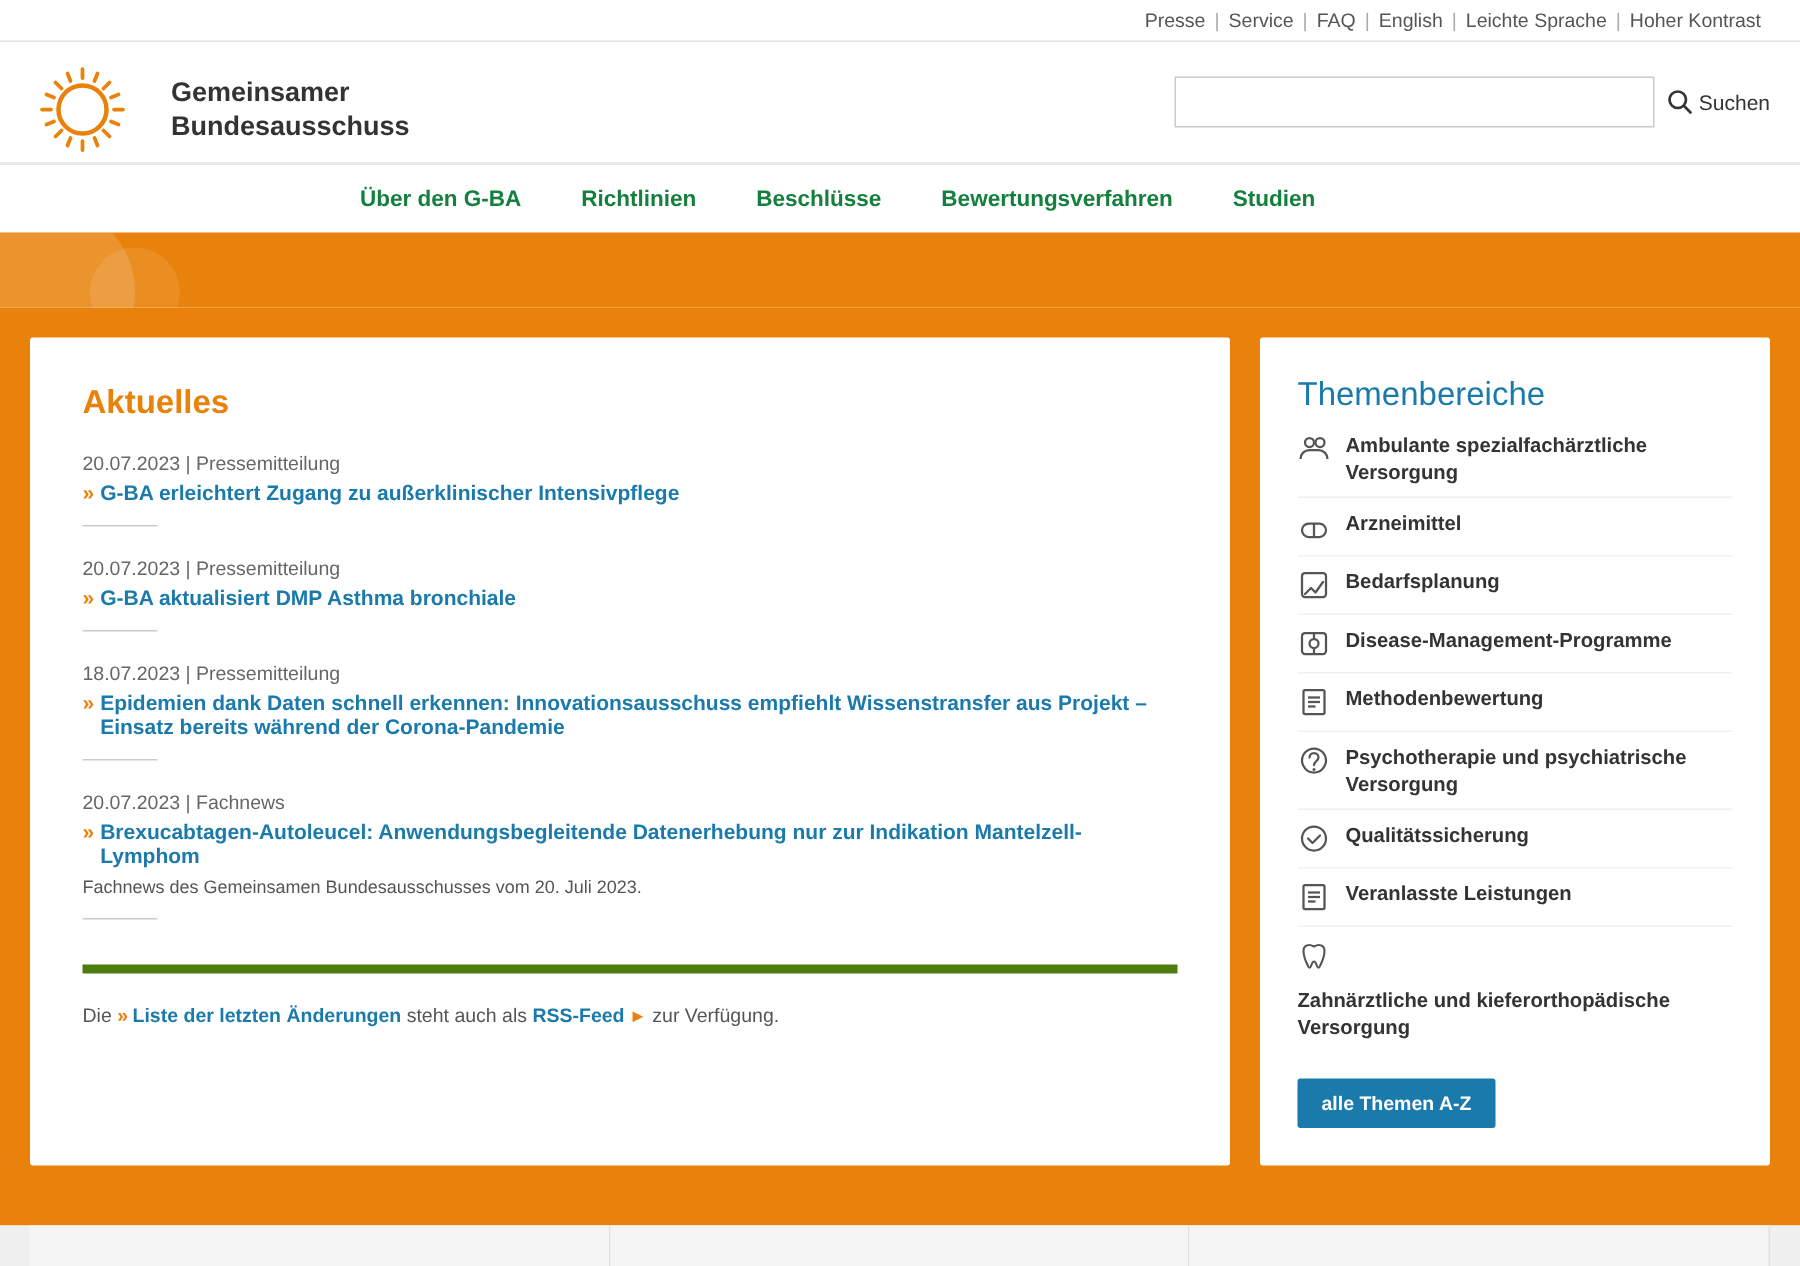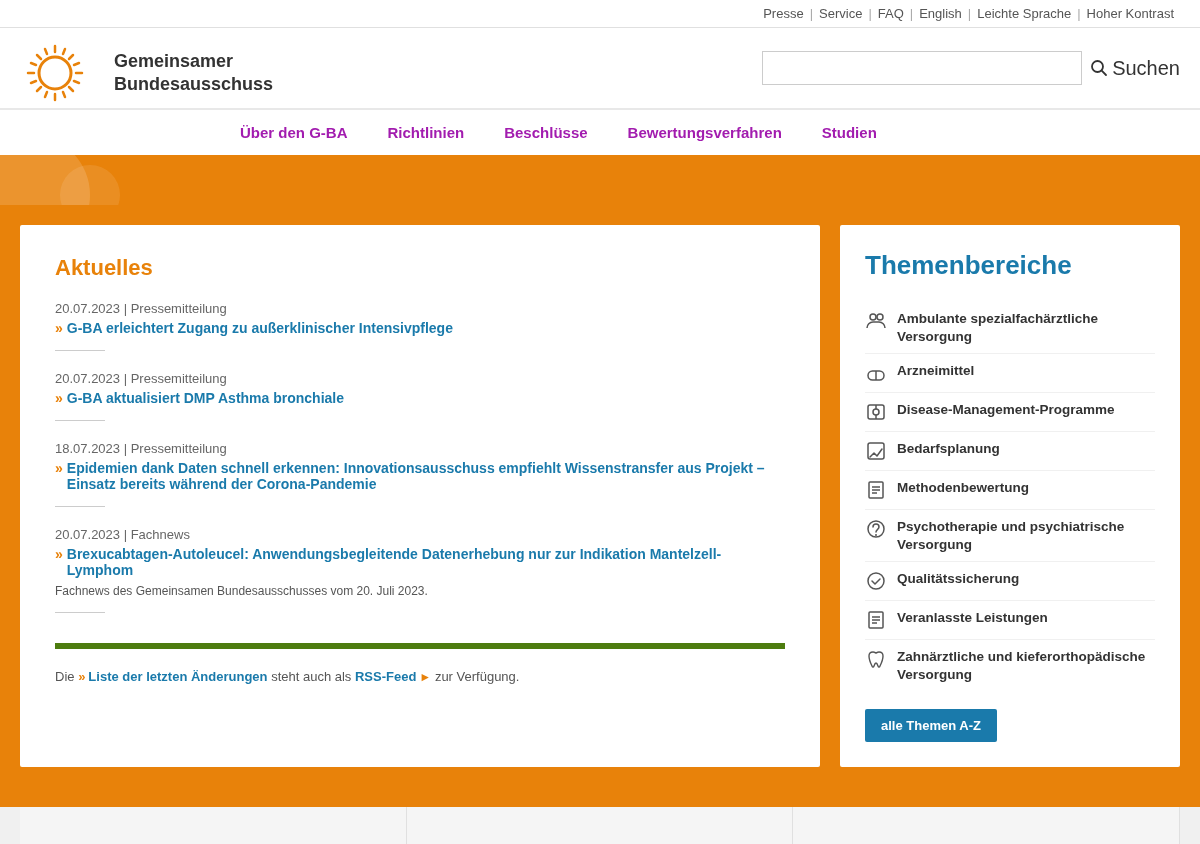--- a/index.html
+++ b/index.html
@@ -59,41 +59,41 @@
       font-size: 14px;
       outline: none;
     }
     .search-btn {
       display: flex;
       align-items: center;
       gap: 4px;
       background: none;
       border: none;
       cursor: pointer;
-      font-size: 20px;
+      font-size: 14px;
       color: #333;
     }
 
     
     .main-nav {
       background: #fff;
       border-top: 2px solid #e8e8e8;
       padding: 0 20px 0 220px;
     }
     .main-nav ul {
       display: flex;
       list-style: none;
       gap: 0;
     }
     .main-nav ul li a {
       display: block;
       padding: 14px 20px;
       font-size: 15px;
       font-weight: bold;
-      color: #a21caf;
+      color: #15803d;
       text-decoration: none;
     }
 
     
     .orange-banner {
       background: #e8820a;
       height: 50px;
       position: relative;
       overflow: hidden;
     }
@@ -197,38 +197,38 @@
       font-size: 12px;
     }
 
     
     .themen-card {
       background: #fff;
       padding: 25px 25px;
       border-radius: 2px;
     }
     .themen-title {
-      font-size: 26px;
-      font-weight: bold;
+      font-size: 22px;
+      font-weight: normal;
       color: #1a7aab;
-      margin-bottom: 21px;
+      margin-bottom: 4px;
     }
     .themen-list {
       list-style: none;
     }
     .themen-list li {
       display: flex;
       align-items: flex-start;
       gap: 10px;
       padding: 8px 0;
       border-bottom: 1px solid #f0f0f0;
       font-size: 13.5px;
       color: #333;
     }
-    .themen-list li:last-child { border-bottom: none; }
+    .themen-list li:last-child { border-bottom: none; flex-direction: column; }
     .themen-icon {
       width: 22px;
       height: 22px;
       flex-shrink: 0;
       color: #666;
       display: flex;
       align-items: center;
       justify-content: center;
     }
     .themen-link {
@@ -428,37 +428,37 @@
                 <rect x="2" y="8" width="16" height="9" rx="4.5" stroke="#555" stroke-width="1.5"></rect>
                 <line x1="10" y1="8" x2="10" y2="17" stroke="#555" stroke-width="1.5"></line>
               </svg>
           </span>
           <a href="#" class="themen-link">Arzneimittel</a>
         </li>
 
         <li>
           <span class="themen-icon">
             <svg width="20" height="20" viewBox="0 0 20 20" fill="none">
+                <path d="M4 16l4-4 3 3 5-7" stroke="#555" stroke-width="1.5" stroke-linecap="round" stroke-linejoin="round"></path>
+                <rect x="2" y="2" width="16" height="16" rx="2" stroke="#555" stroke-width="1.5"></rect>
+              </svg>
+          </span>
+          <a href="#" class="themen-link">Bedarfsplanung</a>
+        </li>
+
+        <li>
+          <span class="themen-icon">
+            <svg width="20" height="20" viewBox="0 0 20 20" fill="none">
                 <rect x="2" y="3" width="16" height="14" rx="2" stroke="#555" stroke-width="1.5"></rect>
                 <circle cx="10" cy="10" r="3" stroke="#555" stroke-width="1.5"></circle>
                 <line x1="10" y1="3" x2="10" y2="7" stroke="#555" stroke-width="1.5"></line>
                 <line x1="10" y1="13" x2="10" y2="17" stroke="#555" stroke-width="1.5"></line>
               </svg>
           </span>
           <a href="#" class="themen-link">Disease-Management-Programme</a>
-        </li>
-
-        <li>
-          <span class="themen-icon">
-            <svg width="20" height="20" viewBox="0 0 20 20" fill="none">
-                <path d="M4 16l4-4 3 3 5-7" stroke="#555" stroke-width="1.5" stroke-linecap="round" stroke-linejoin="round"></path>
-                <rect x="2" y="2" width="16" height="16" rx="2" stroke="#555" stroke-width="1.5"></rect>
-              </svg>
-          </span>
-          <a href="#" class="themen-link">Bedarfsplanung</a>
         </li>
 
         <li>
           <span class="themen-icon">
             <svg width="20" height="20" viewBox="0 0 20 20" fill="none">
                 <rect x="3" y="2" width="14" height="16" rx="1" stroke="#555" stroke-width="1.5"></rect>
                 <line x1="6" y1="7" x2="14" y2="7" stroke="#555" stroke-width="1.5"></line>
                 <line x1="6" y1="10" x2="14" y2="10" stroke="#555" stroke-width="1.5"></line>
                 <line x1="6" y1="13" x2="11" y2="13" stroke="#555" stroke-width="1.5"></line>
               </svg>

